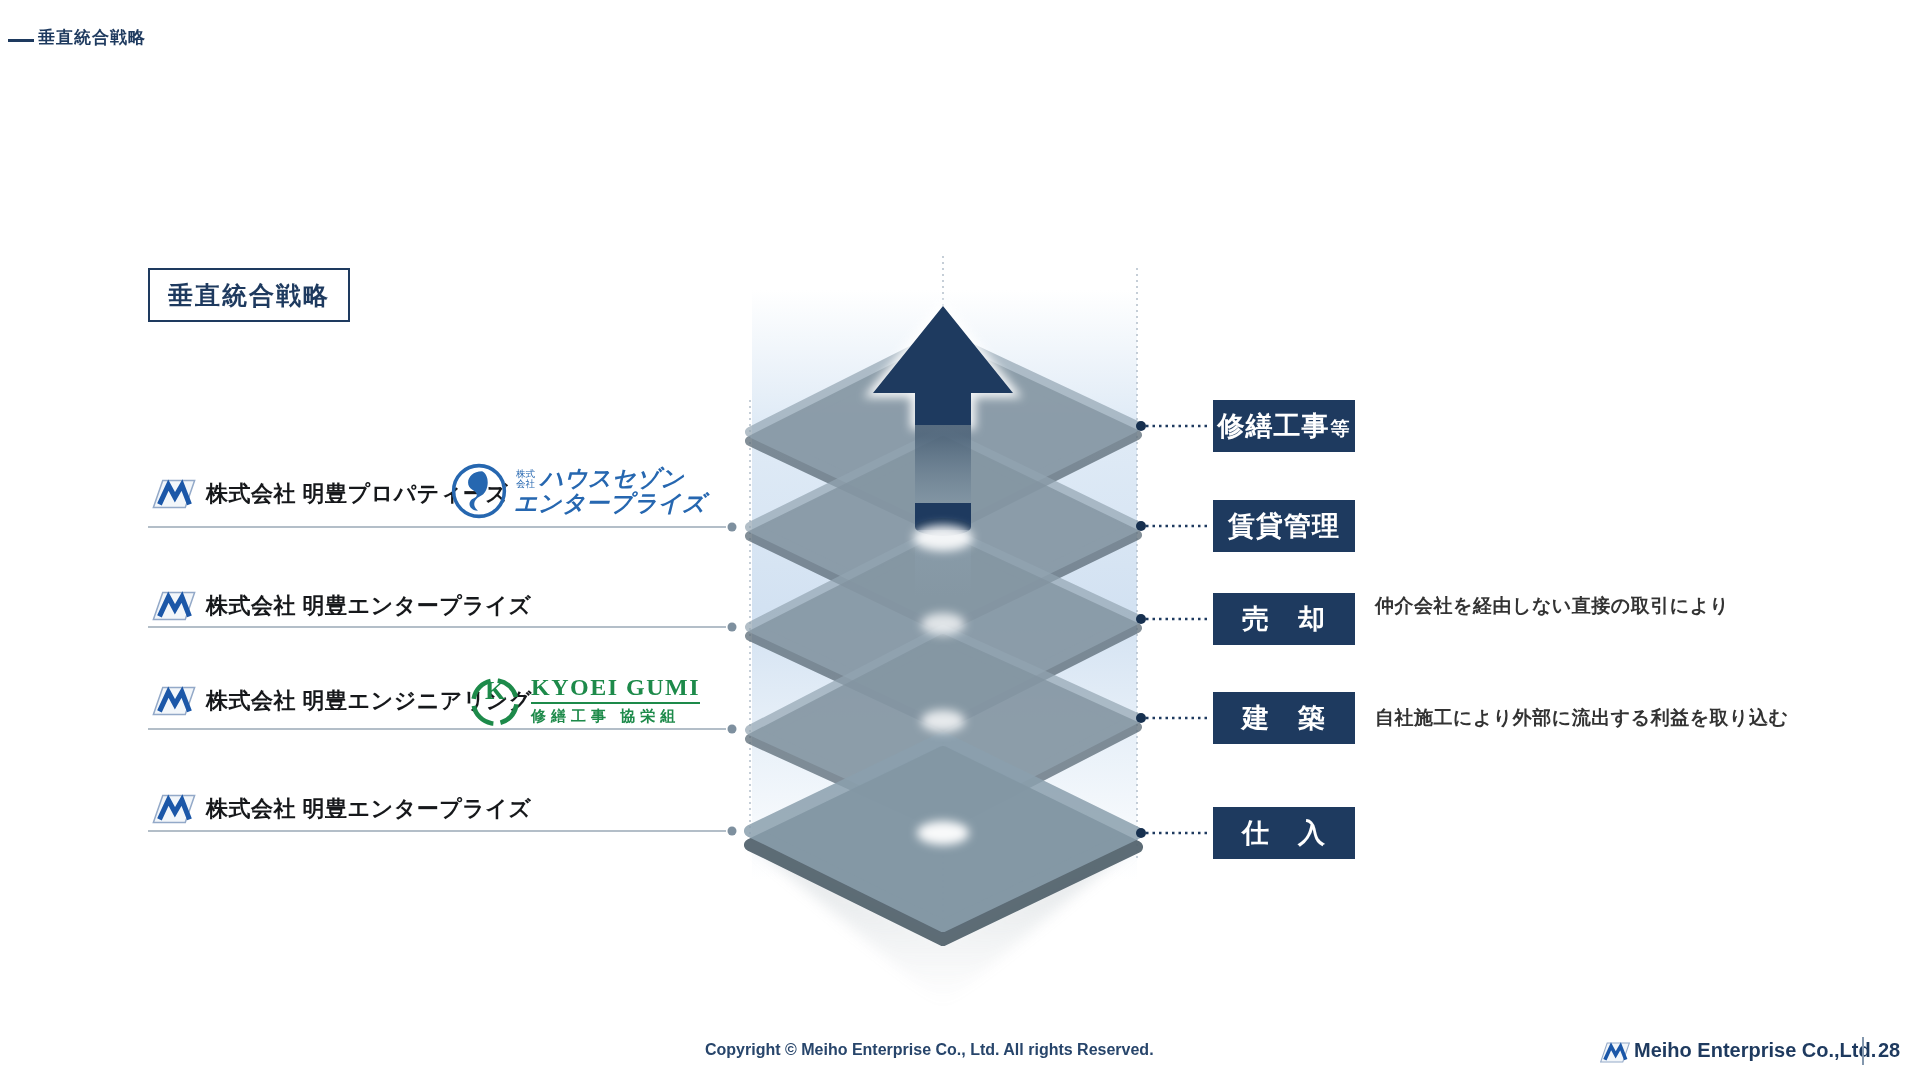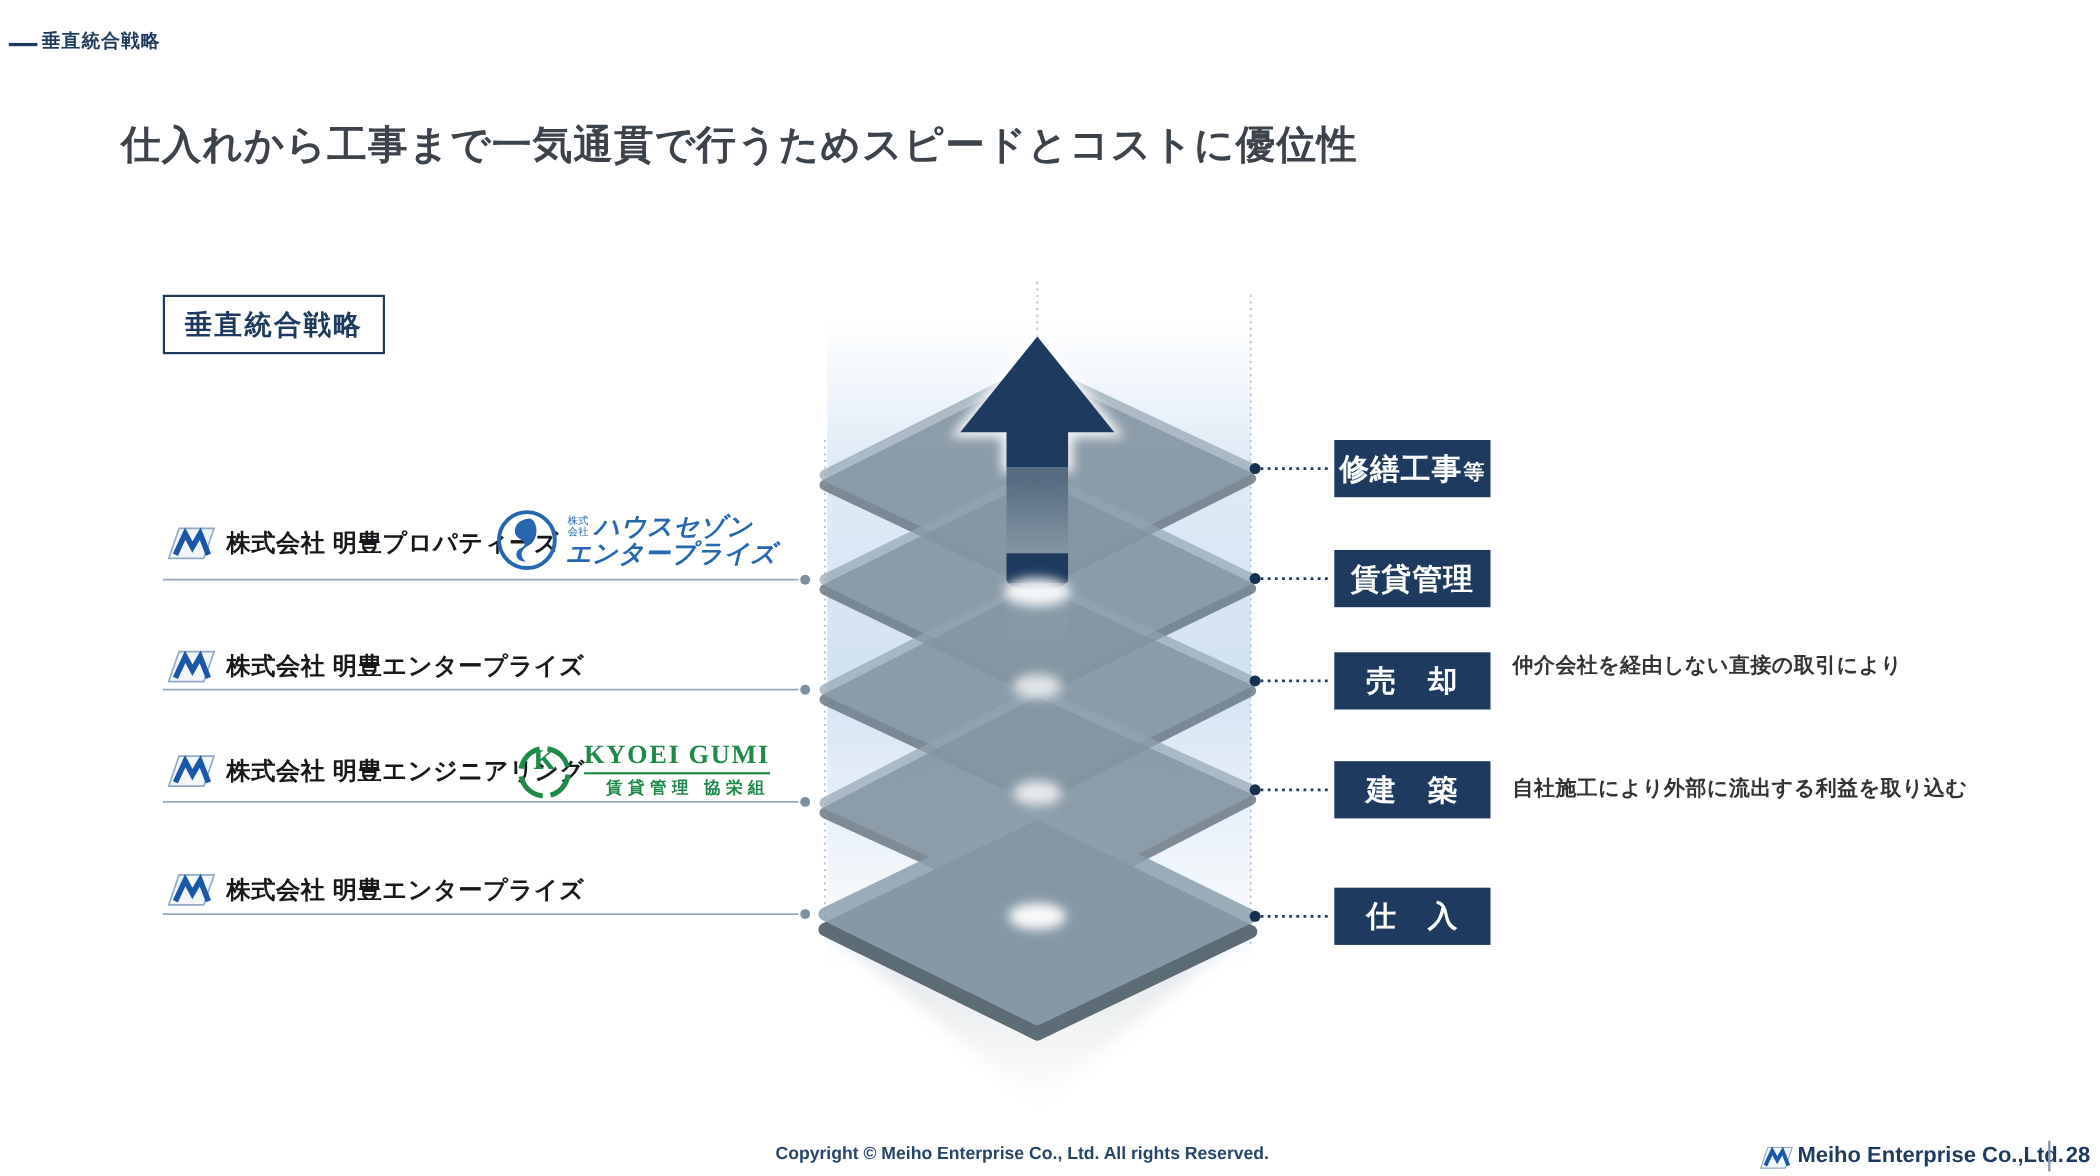--- a/index.html
+++ b/index.html
@@ -20,21 +20,21 @@
   
   .mmark{width:44px;height:30px;}
   .co-name{font-size:22px;font-weight:600;color:#16181b;letter-spacing:.5px;white-space:nowrap;line-height:26px;}
   
   .hs-block{left:450px;top:462px;display:flex;align-items:center;gap:6px;}
   .hs-text{position:relative;color:#2667b0;font-style:italic;font-weight:700;line-height:1.1;}
   .hs-prefix{position:absolute;left:2px;top:3px;font-size:9.5px;line-height:1.05;font-style:normal;font-weight:400;}
   .hs-line1{margin-left:26px;font-size:23px;letter-spacing:.5px;}
   .hs-line2{font-size:23px;letter-spacing:.5px;}
   
-  .kg-block{left:467px;top:672px;display:flex;align-items:center;gap:8px;text-align:right;}
+  .kg-block{left:467px;top:672px;display:flex;align-items:center;gap:8px;}
   .kg-text{color:#1d8a4a;}
   .kg-en{font-family:"Liberation Serif","DejaVu Serif",serif;font-size:24px;font-weight:700;letter-spacing:1.5px;border-bottom:2.5px solid #1d8a4a;padding-bottom:1px;white-space:nowrap;}
   .kg-jp{font-size:15px;font-weight:700;letter-spacing:5px;margin-top:3px;white-space:nowrap;}
   
   .layer-box{
     left:1213px;width:142px;height:52px;background:#1e3a5f;color:#ffffff;
     display:flex;align-items:center;justify-content:center;
     font-size:27px;font-weight:700;letter-spacing:1px;white-space:nowrap;
   }
   .layer-box .suffix{font-size:19px;transform:translateY(3px);margin-left:1px;}
@@ -166,21 +166,20 @@
     <g fill="#ffffff" filter="url(#blur5)">
       <ellipse cx="943" cy="538" rx="30" ry="13" opacity="0.9"></ellipse>
       <ellipse cx="943" cy="624" rx="22" ry="11" opacity="0.75"></ellipse>
       <ellipse cx="943" cy="721" rx="22" ry="11" opacity="0.8"></ellipse>
       <ellipse cx="943" cy="833" rx="26" ry="12" opacity="0.95"></ellipse>
     </g>
   </svg>
 
   <div class="abs eyebrow-dash"></div>
   <div class="abs eyebrow">垂直統合戦略</div>
-  <div class="abs title">仕入れから工事まで一気通貫で行うためスピードとコストに優位性</div>
   <div class="abs strategy-box">垂直統合戦略</div>
 
   <svg class="abs mmark" style="left:152px;top:479px">
       <use href="#m-mark"></use>
     </svg>
   <div class="abs co-name" style="left:206px;top:481px">株式会社 明豊プロパティーズ</div>
 
   <div class="abs hs-block">
     <svg width="58" height="58">
         <use href="#hs-mark"></use>
@@ -204,21 +203,21 @@
       <use href="#m-mark"></use>
     </svg>
   <div class="abs co-name" style="left:206px;top:688px">株式会社 明豊エンジニアリング</div>
 
   <div class="abs kg-block">
     <svg width="56" height="56">
         <use href="#kg-mark"></use>
       </svg>
     <div class="kg-text">
       <div class="kg-en">KYOEI GUMI</div>
-      <div class="kg-jp">賃貸管理 協栄組</div>
+      <div class="kg-jp">修繕工事 協栄組</div>
     </div>
   </div>
 
   <svg class="abs mmark" style="left:152px;top:794px">
       <use href="#m-mark"></use>
     </svg>
   <div class="abs co-name" style="left:206px;top:796px">株式会社 明豊エンタープライズ</div>
 
   <div class="abs layer-box" style="top:400px">
     <span>修繕工事</span>

